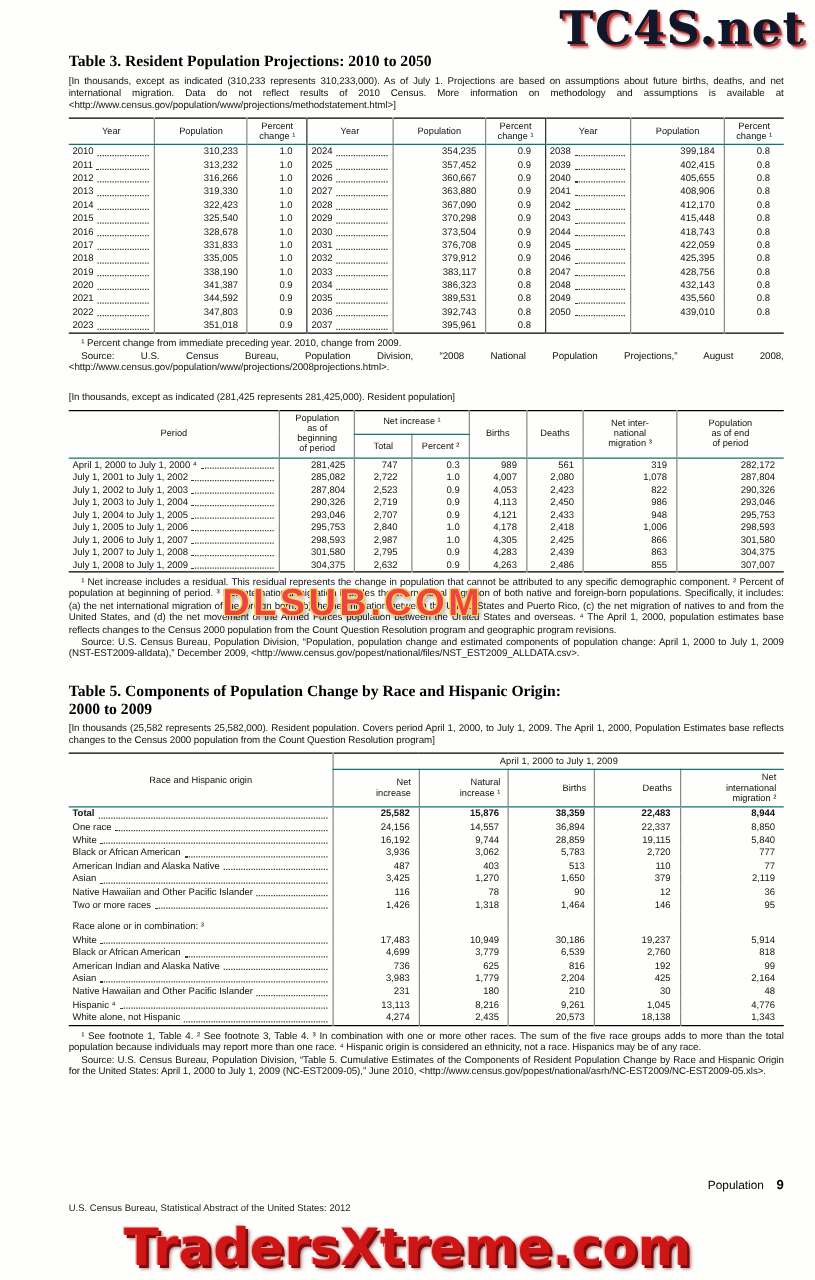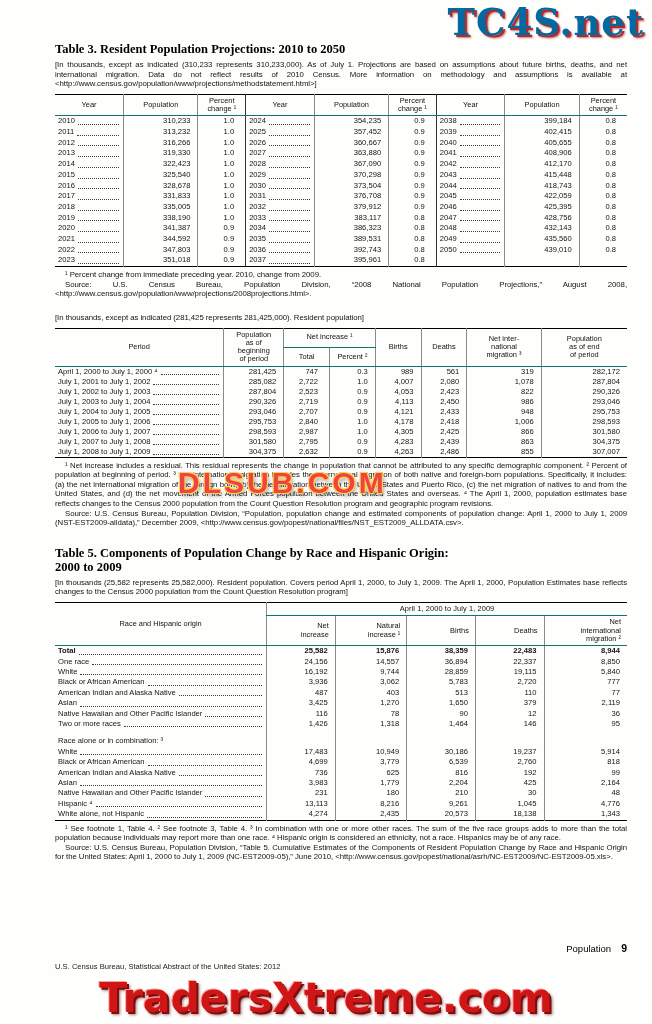--- a/index.html
+++ b/index.html
@@ -49,21 +49,21 @@
   .t5 .ind0{padding-left:3px;}
   .t5 .ind1{padding-left:11px;}
   .vb{vertical-align:bottom;padding-bottom:3px;}
   .t5 th.colh{text-align:right;padding-right:6px;}
   .spanh{letter-spacing:0.1px;}
 
   
   .wm-top{
     position:absolute;top:0;right:8px;
     font-family:"DejaVu Serif","Liberation Serif",serif;font-weight:bold;font-size:37px;
-    color:#0369a1;letter-spacing:1px;
+    color:#0f172a;letter-spacing:1px;
     text-shadow:2px 2px 0 #b22a2a, 3px 3px 2px rgba(150,20,20,0.55);
   }
   .wm-mid{
     position:absolute;top:466px;left:178px;
     font-family:"Liberation Sans","DejaVu Sans",sans-serif;font-weight:bold;font-size:30px;
     color:#ef4444;letter-spacing:3px;
     text-shadow:-1px -1px 0 #ffd24a,1px -1px 0 #ffd24a,-1px 1px 0 #ffd24a,1px 1px 0 #ffd24a,2px 3px 4px rgba(0,0,0,0.35);
   }
   .wm-bottom{
     position:absolute;bottom:2px;left:50%;transform:translateX(-50%);

